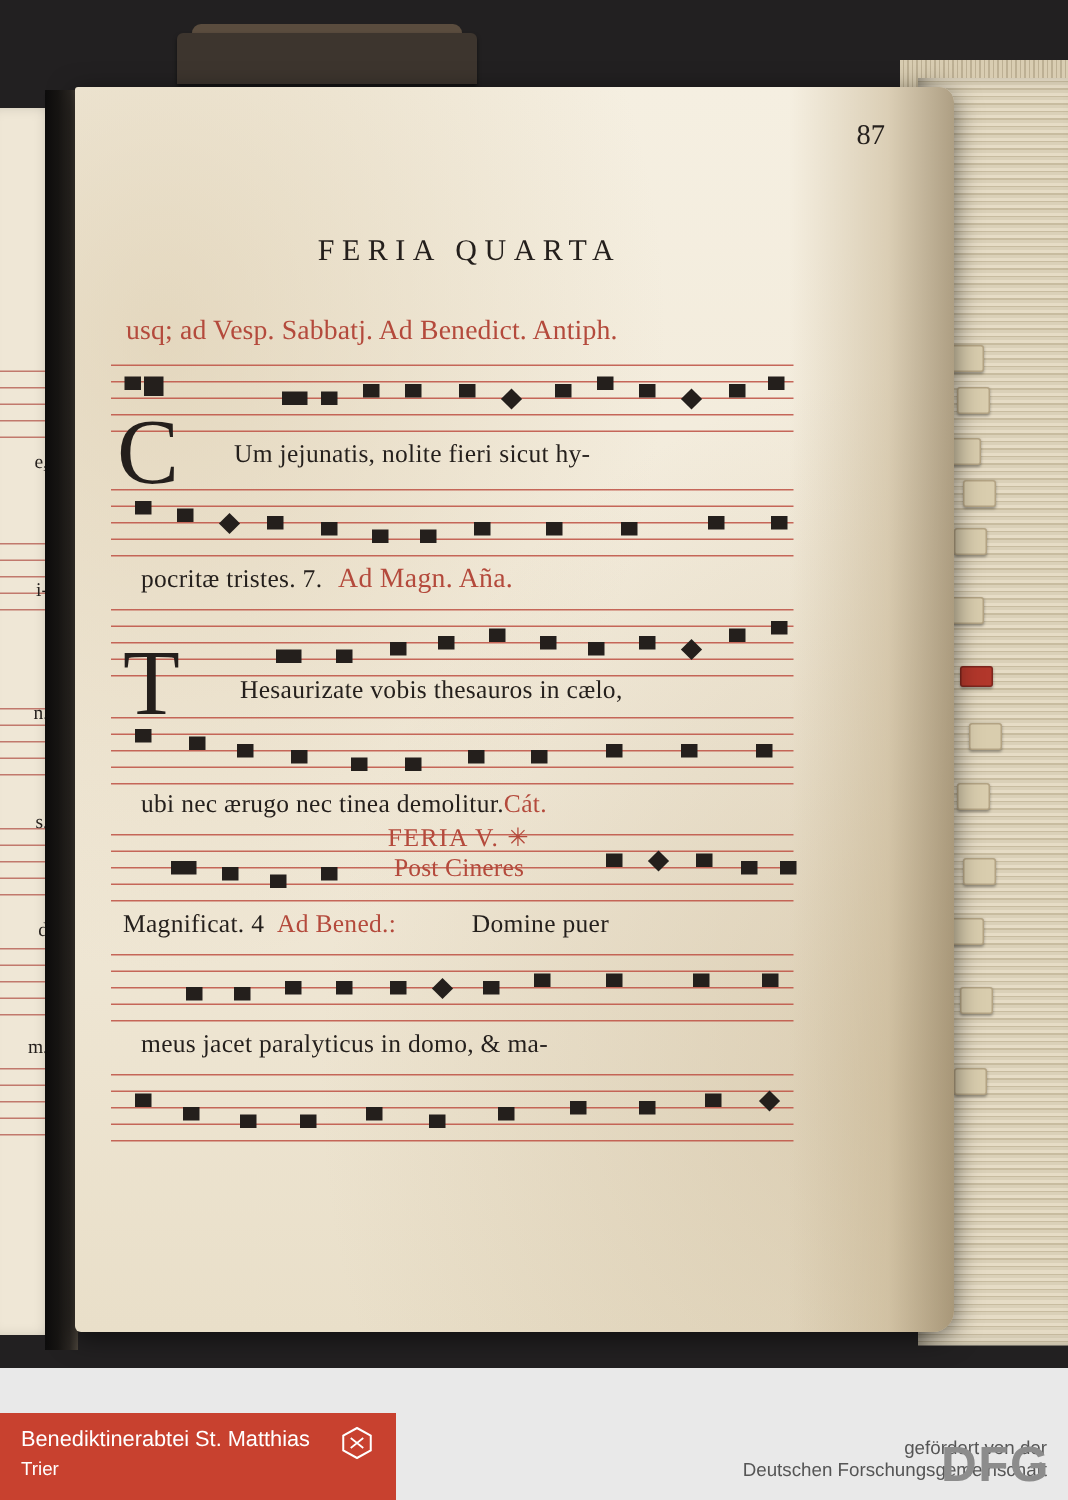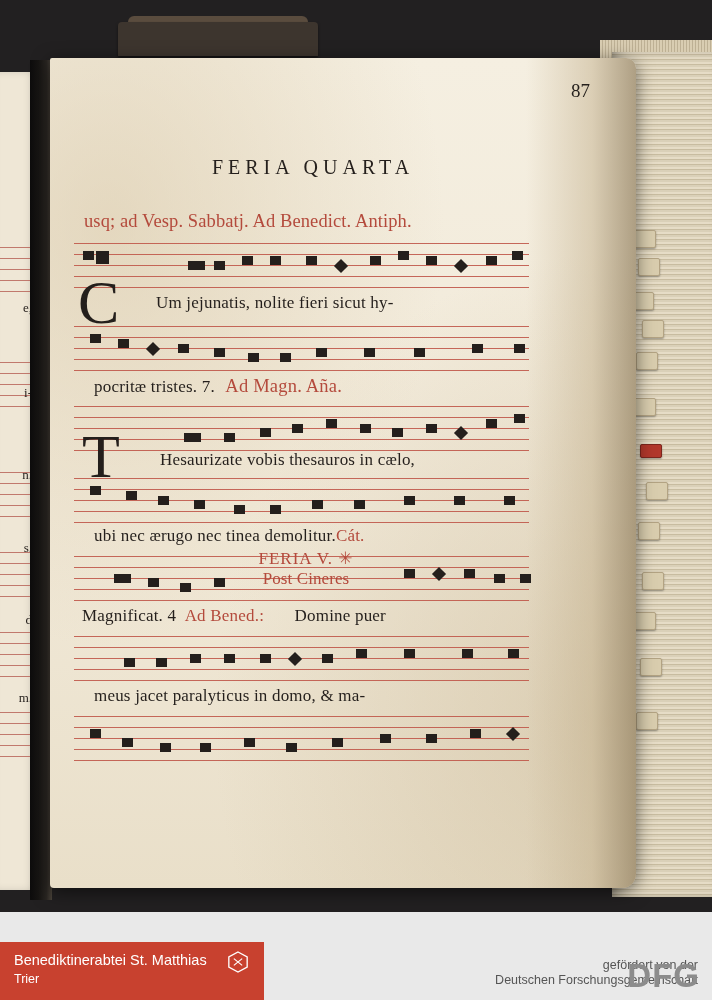--- a/index.html
+++ b/index.html
@@ -266,21 +266,21 @@
     <div style="position:absolute;left:186px;top:490px;width:140px;text-align:center;">
       <div class="rub" style="font-size:17px;letter-spacing:1px;">
         <span>FERIA V.</span>
         <span>✳</span>
       </div>
       <div class="rub" style="font-size:17px;">Post Cineres</div>
     </div>
     <div class="lyr" style="position:absolute;left:32px;top:548px;">
       <span>Magnificat. 4</span>
       <span class="red" style="margin:0 4px;">Ad Bened.:</span>
-      <span style="margin-left:22px;">Domine puer</span>
+      <span style="margin-left:42px;">Domine puer</span>
     </div>
 
     <div class="staff" style="left:24px;top:578px;width:455px;">
       <div class="l"></div>
         <div class="l"></div>
         <div class="l"></div>
         <div class="l"></div>
         <div class="l"></div>
       <div class="nb" style="left:50px;top:22px"></div>
       <div class="nb" style="left:82px;top:22px"></div>

